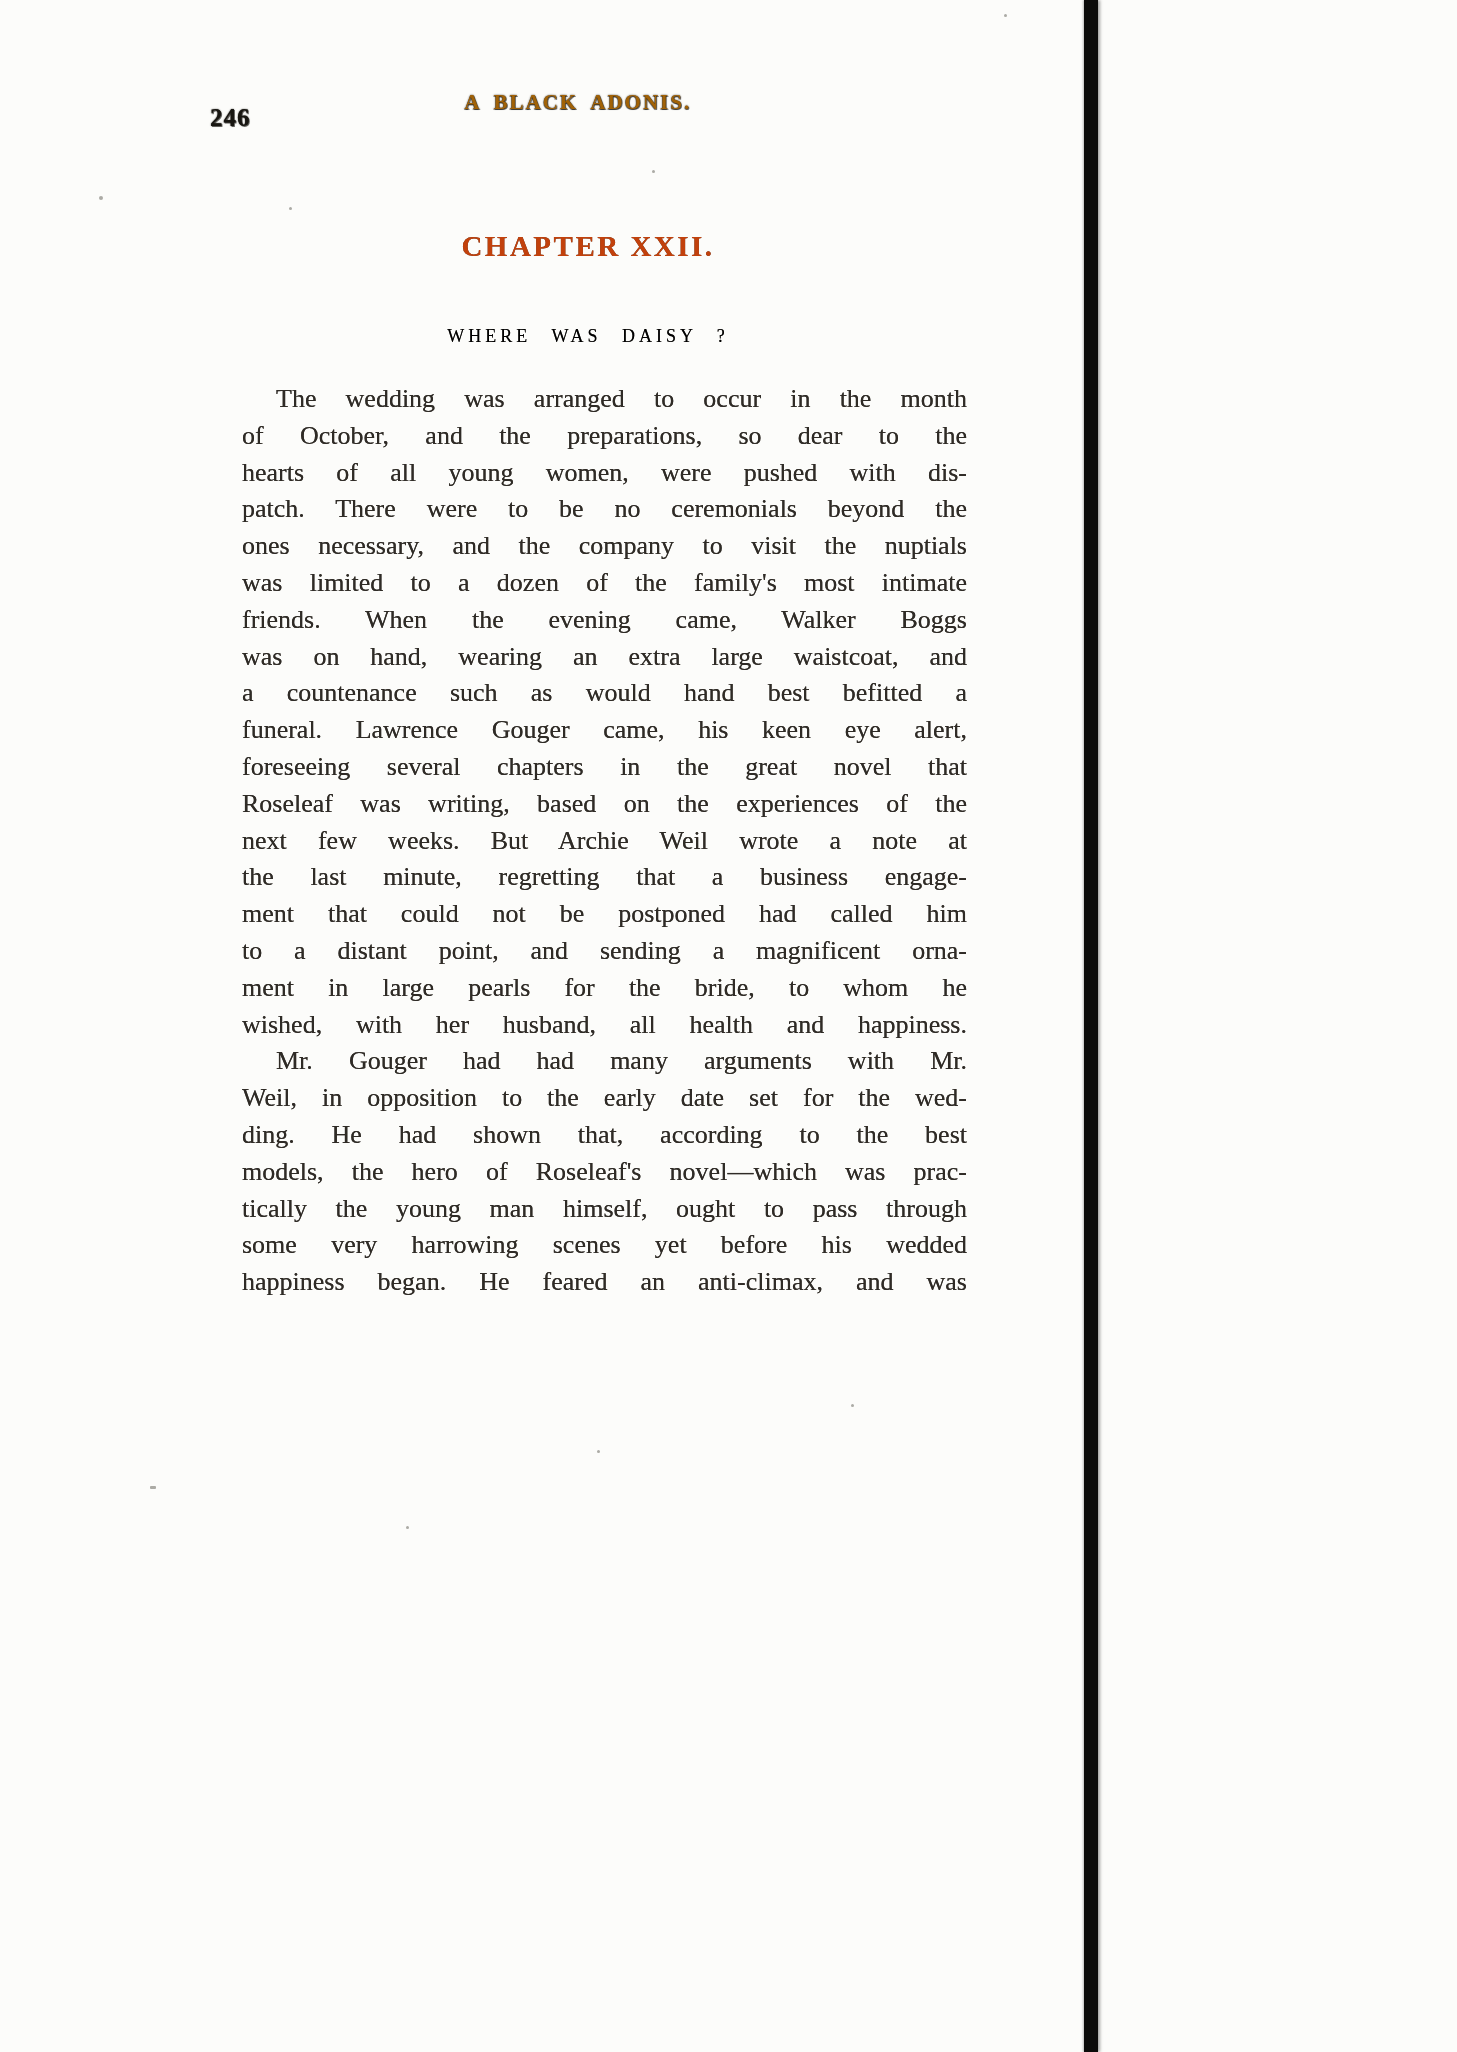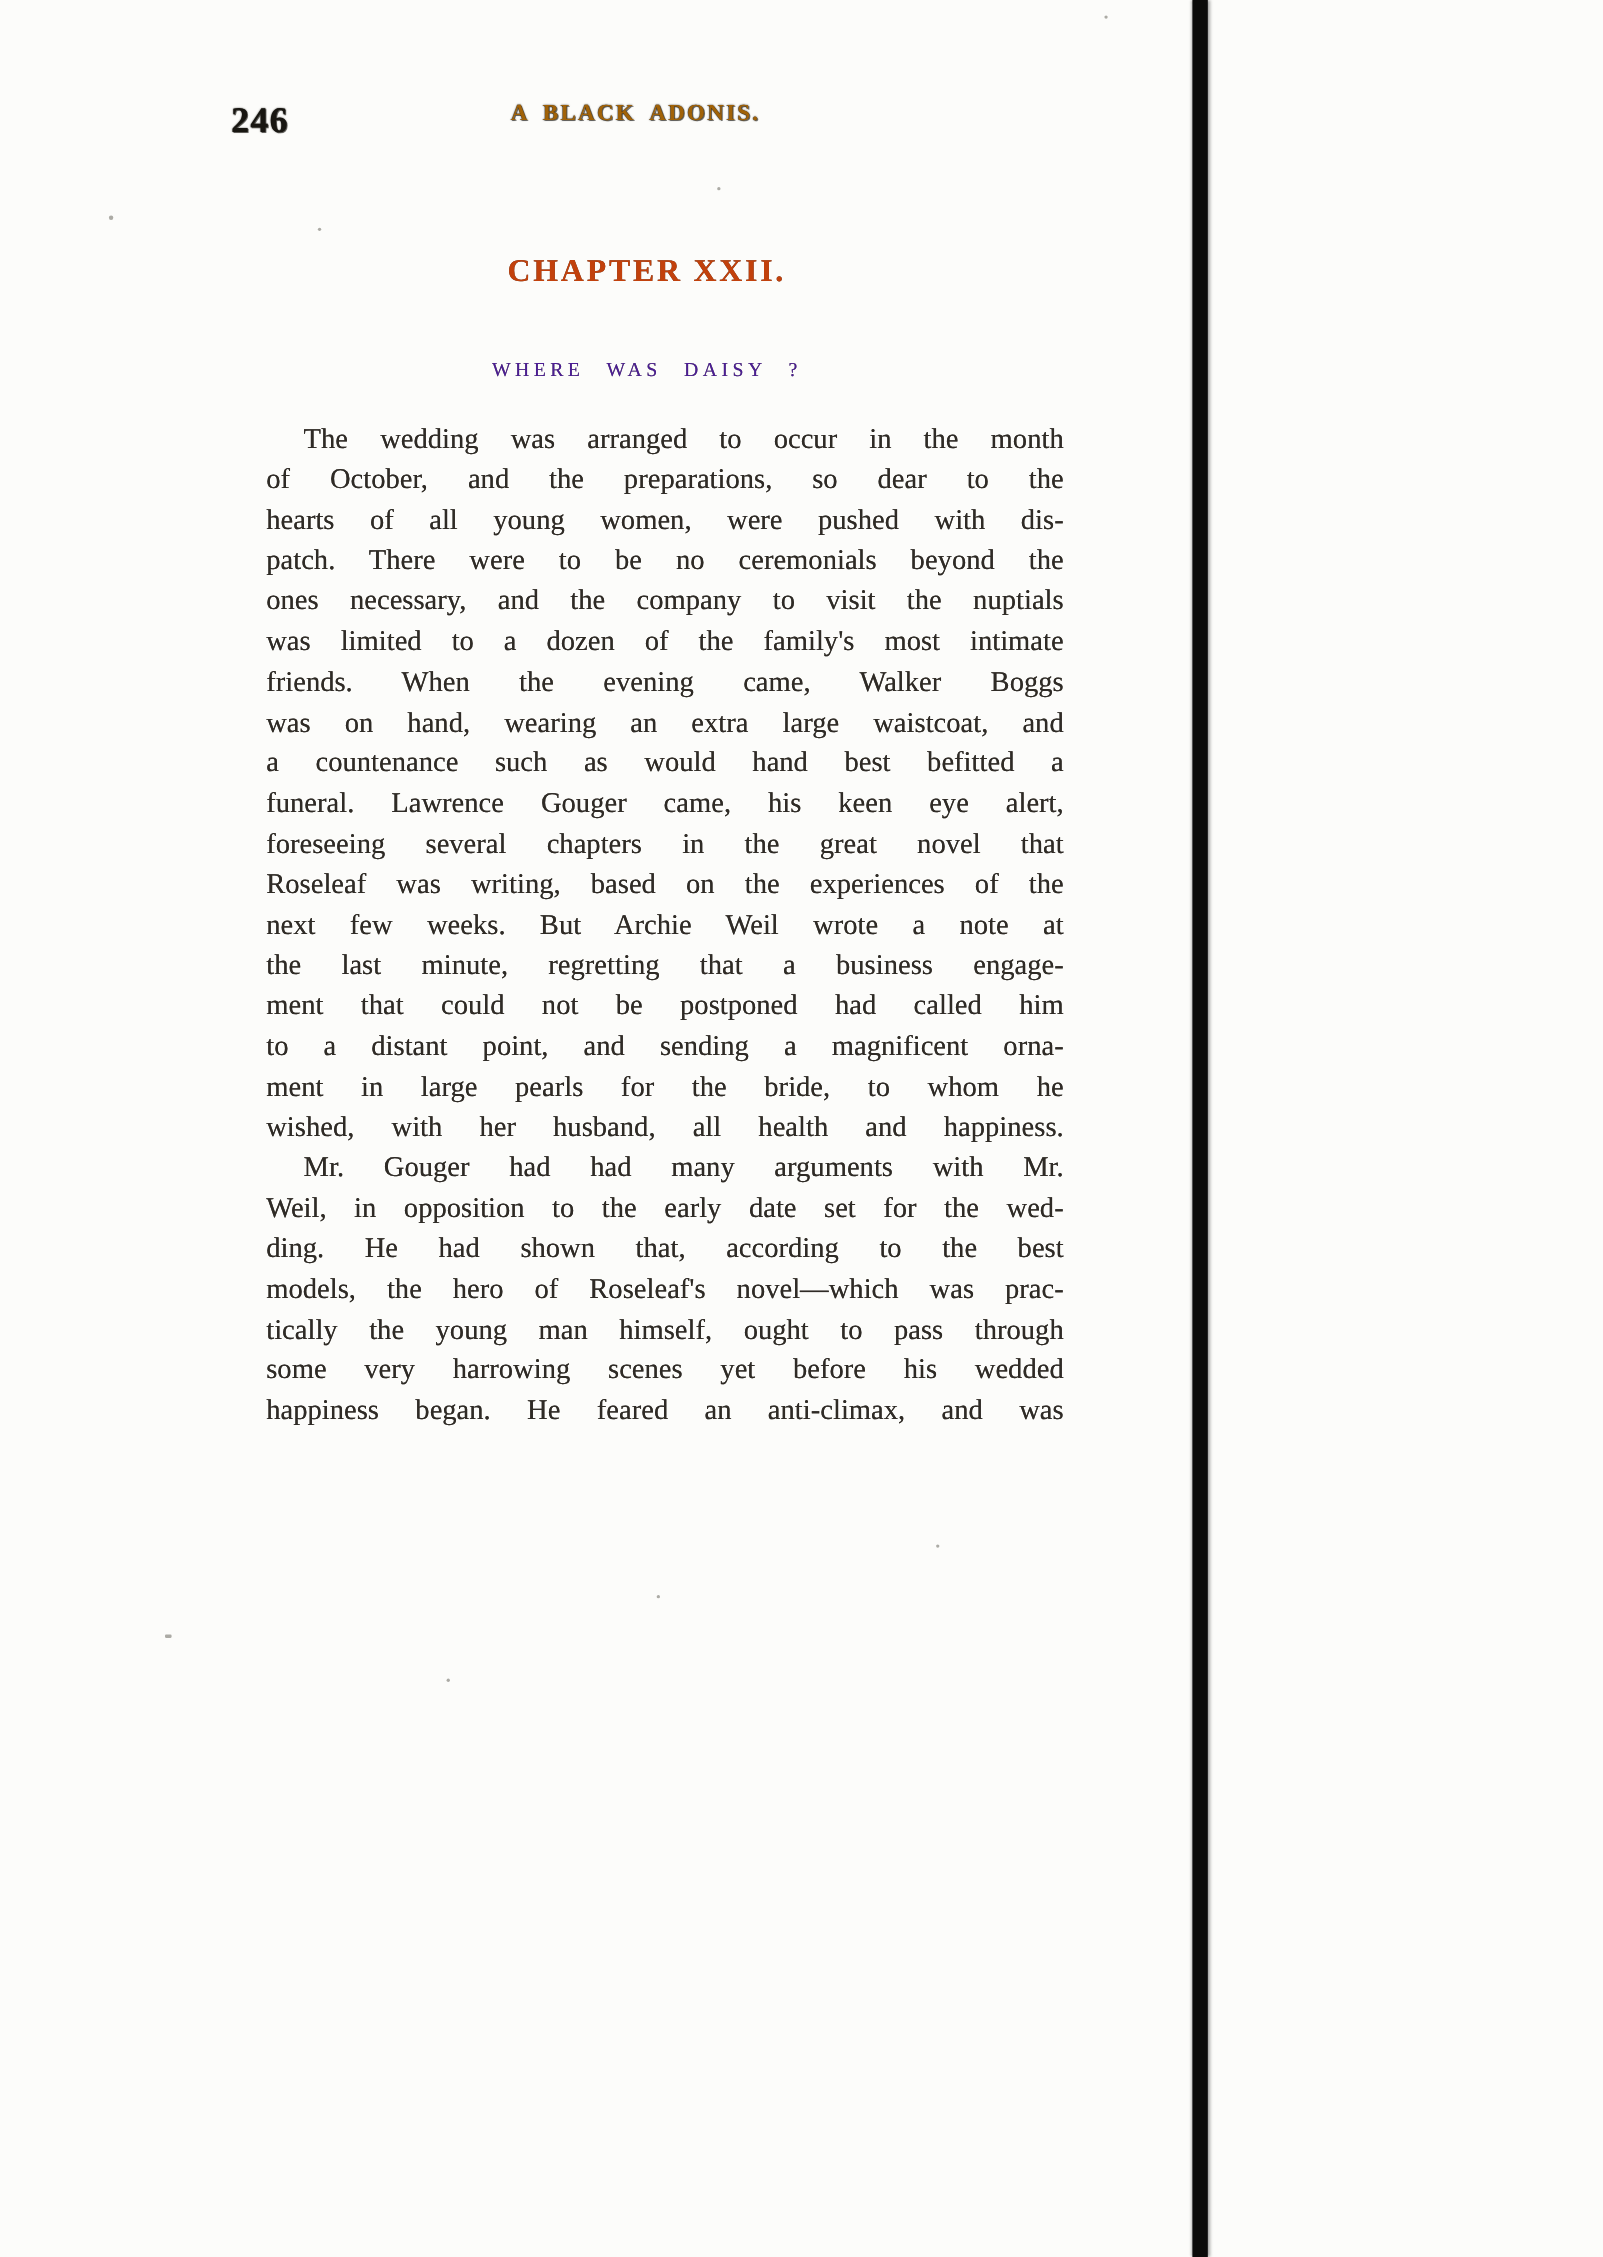--- a/index.html
+++ b/index.html
@@ -29,22 +29,22 @@
   .page-header {
     position: absolute;
     left: 210px;
     top: 88px;
     width: 756px;
     height: 40px;
   }
   .page-number {
     position: absolute;
     left: 0;
-    top: 4px;
-    font-size: 33px;
+    top: 16px;
+    font-size: 25px;
     font-weight: bold;
     letter-spacing: 1px;
     color: #181611;
     text-shadow: 0 0 1.4px rgba(18,16,12,0.95), 1px 0.5px 0 rgba(18,16,12,0.6);
   }
   .running-title {
     position: absolute;
     left: 46%;
     top: 2px;
     transform: translateX(-50%);
@@ -73,21 +73,21 @@
     position: absolute;
     left: 210px;
     top: 326px;
     width: 756px;
     margin: 0;
     text-align: center;
     font-size: 18px;
     font-weight: normal;
     letter-spacing: 4px;
     word-spacing: 12px;
-    color: #4c1d95;
+    color: #000000;
     text-shadow: 0 0 0.4px rgba(55,51,45,0.8);
   }
   .body-text {
     position: absolute;
     left: 210px;
     top: 381px;
     width: 757px;
   }
   .paragraph {
     margin: 0;

